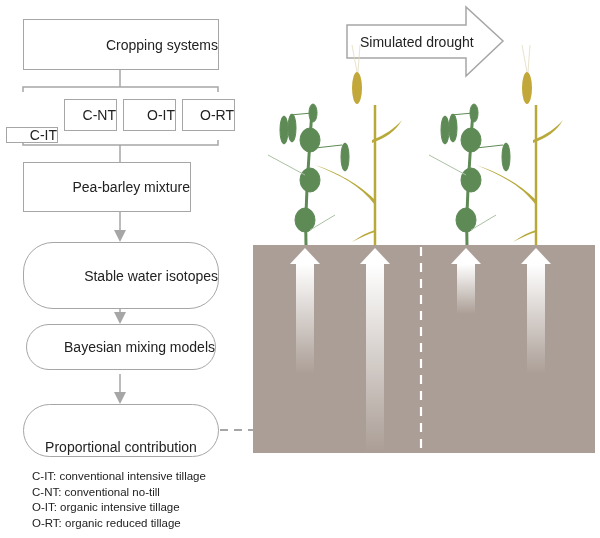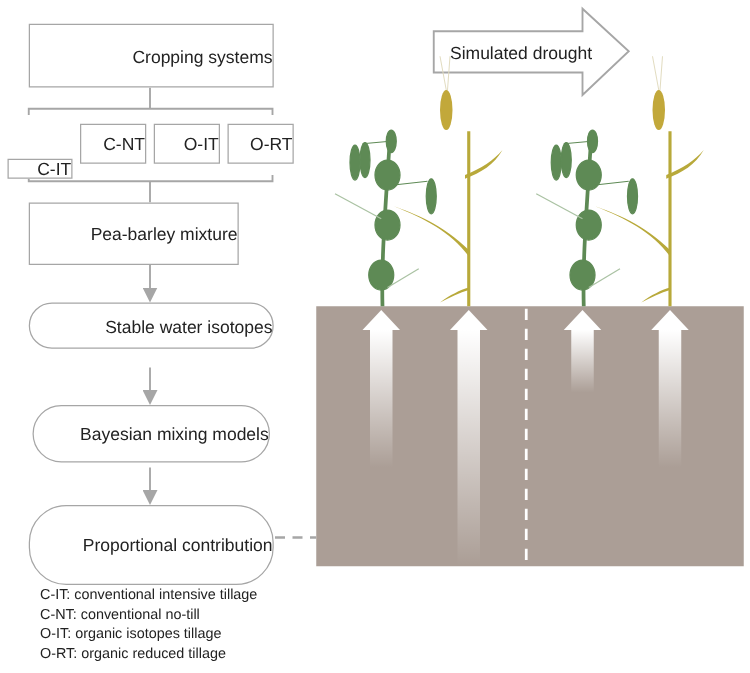--- a/index.html
+++ b/index.html
@@ -126,32 +126,32 @@
   <span>O-IT</span>
 </div>
 <div class="box" style="left:182px;top:99px;width:53px;height:32px;">
   <span>O-RT</span>
 </div>
 
 <div class="box" style="left:23px;top:162px;width:168px;height:50px;">
   <span>Pea-barley mixture</span>
 </div>
 
-<div class="box pill" style="left:23px;top:242px;width:196px;height:37px;">
+<div class="box pill" style="left:23px;top:242px;width:196px;height:67px;">
   <span>Stable water isotopes</span>
 </div>
 
 <div class="box pill" style="left:26px;top:324px;width:190px;height:46px;">
   <span>Bayesian mixing models</span>
 </div>
 
-<div class="box pill" style="left:23px;top:404px;width:196px;height:64px;line-height:18px;">
+<div class="box pill" style="left:23px;top:404px;width:196px;height:53px;flex-direction:column;line-height:18px;">
   <span>Proportional contribution</span>
 </div>
 
 <div class="arrow-label" style="left:360px;top:34px;text-align:right;">Simulated drought</div>
 
 <div class="legend">
   <div>C-IT: conventional intensive tillage</div>
   <div>C-NT: conventional no-till</div>
-  <div>O-IT: organic isotopes tillage</div>
+  <div>O-IT: organic intensive tillage</div>
   <div>O-RT: organic reduced tillage</div>
 </div>
 
 </body></html>

